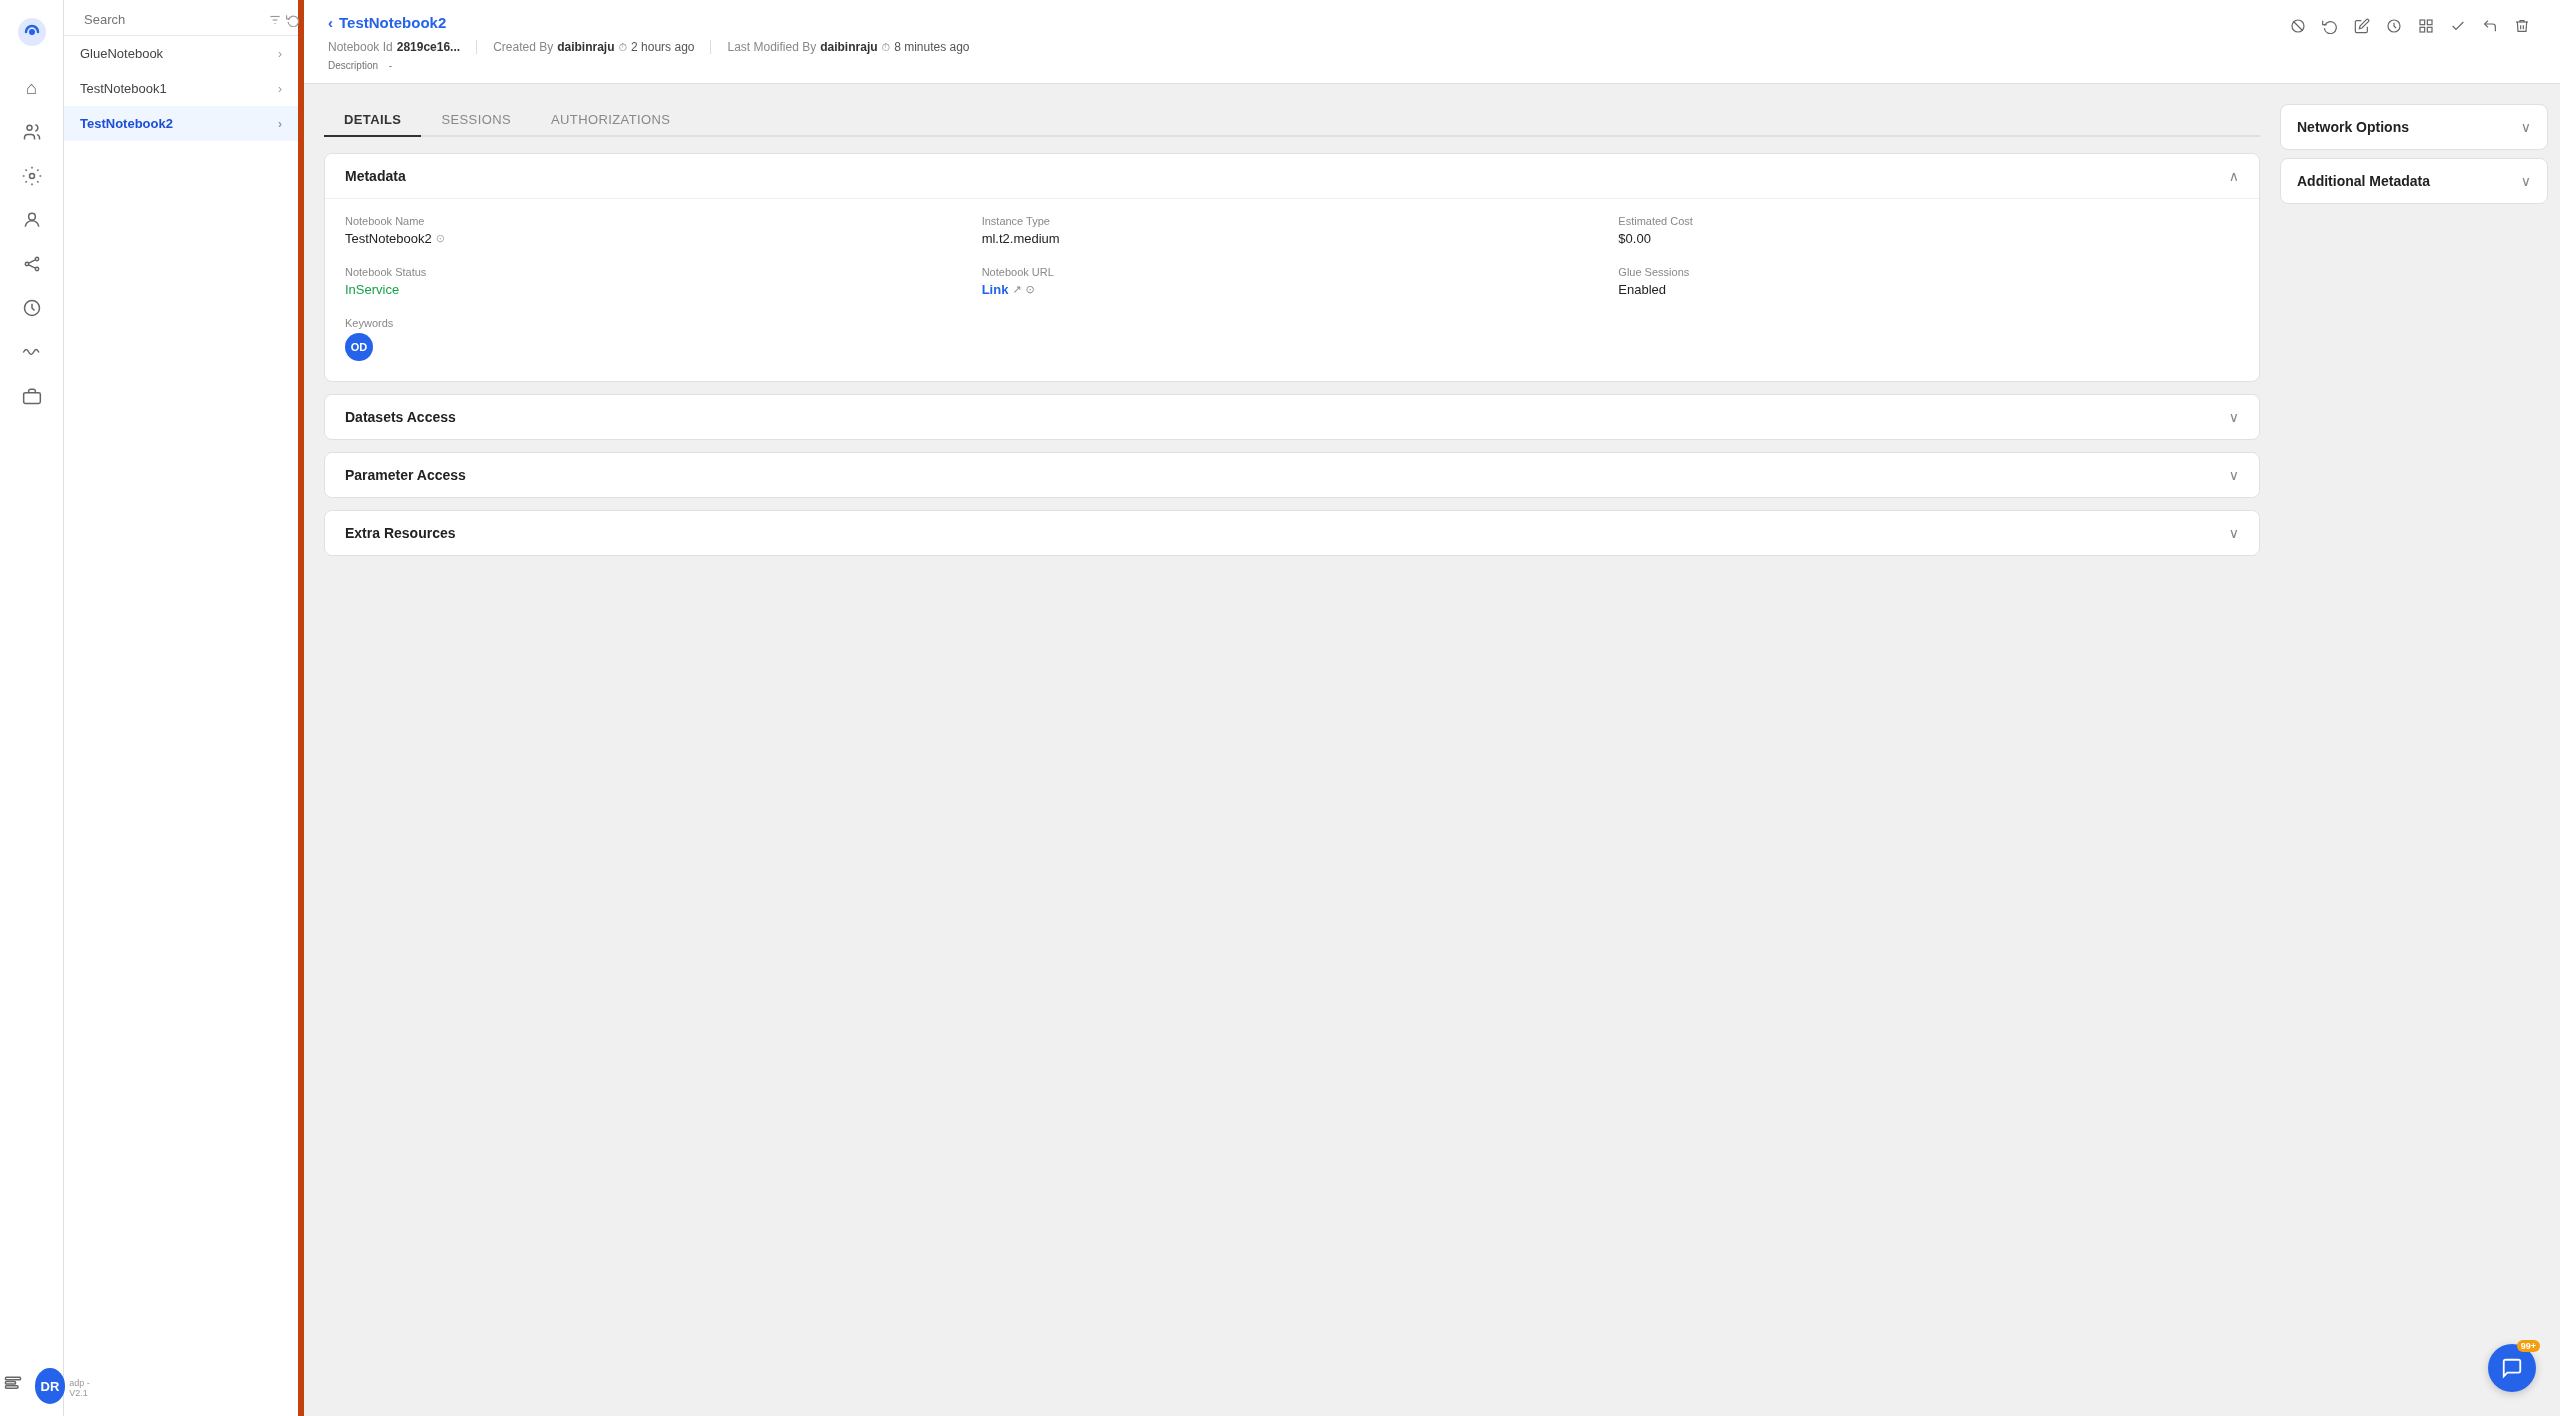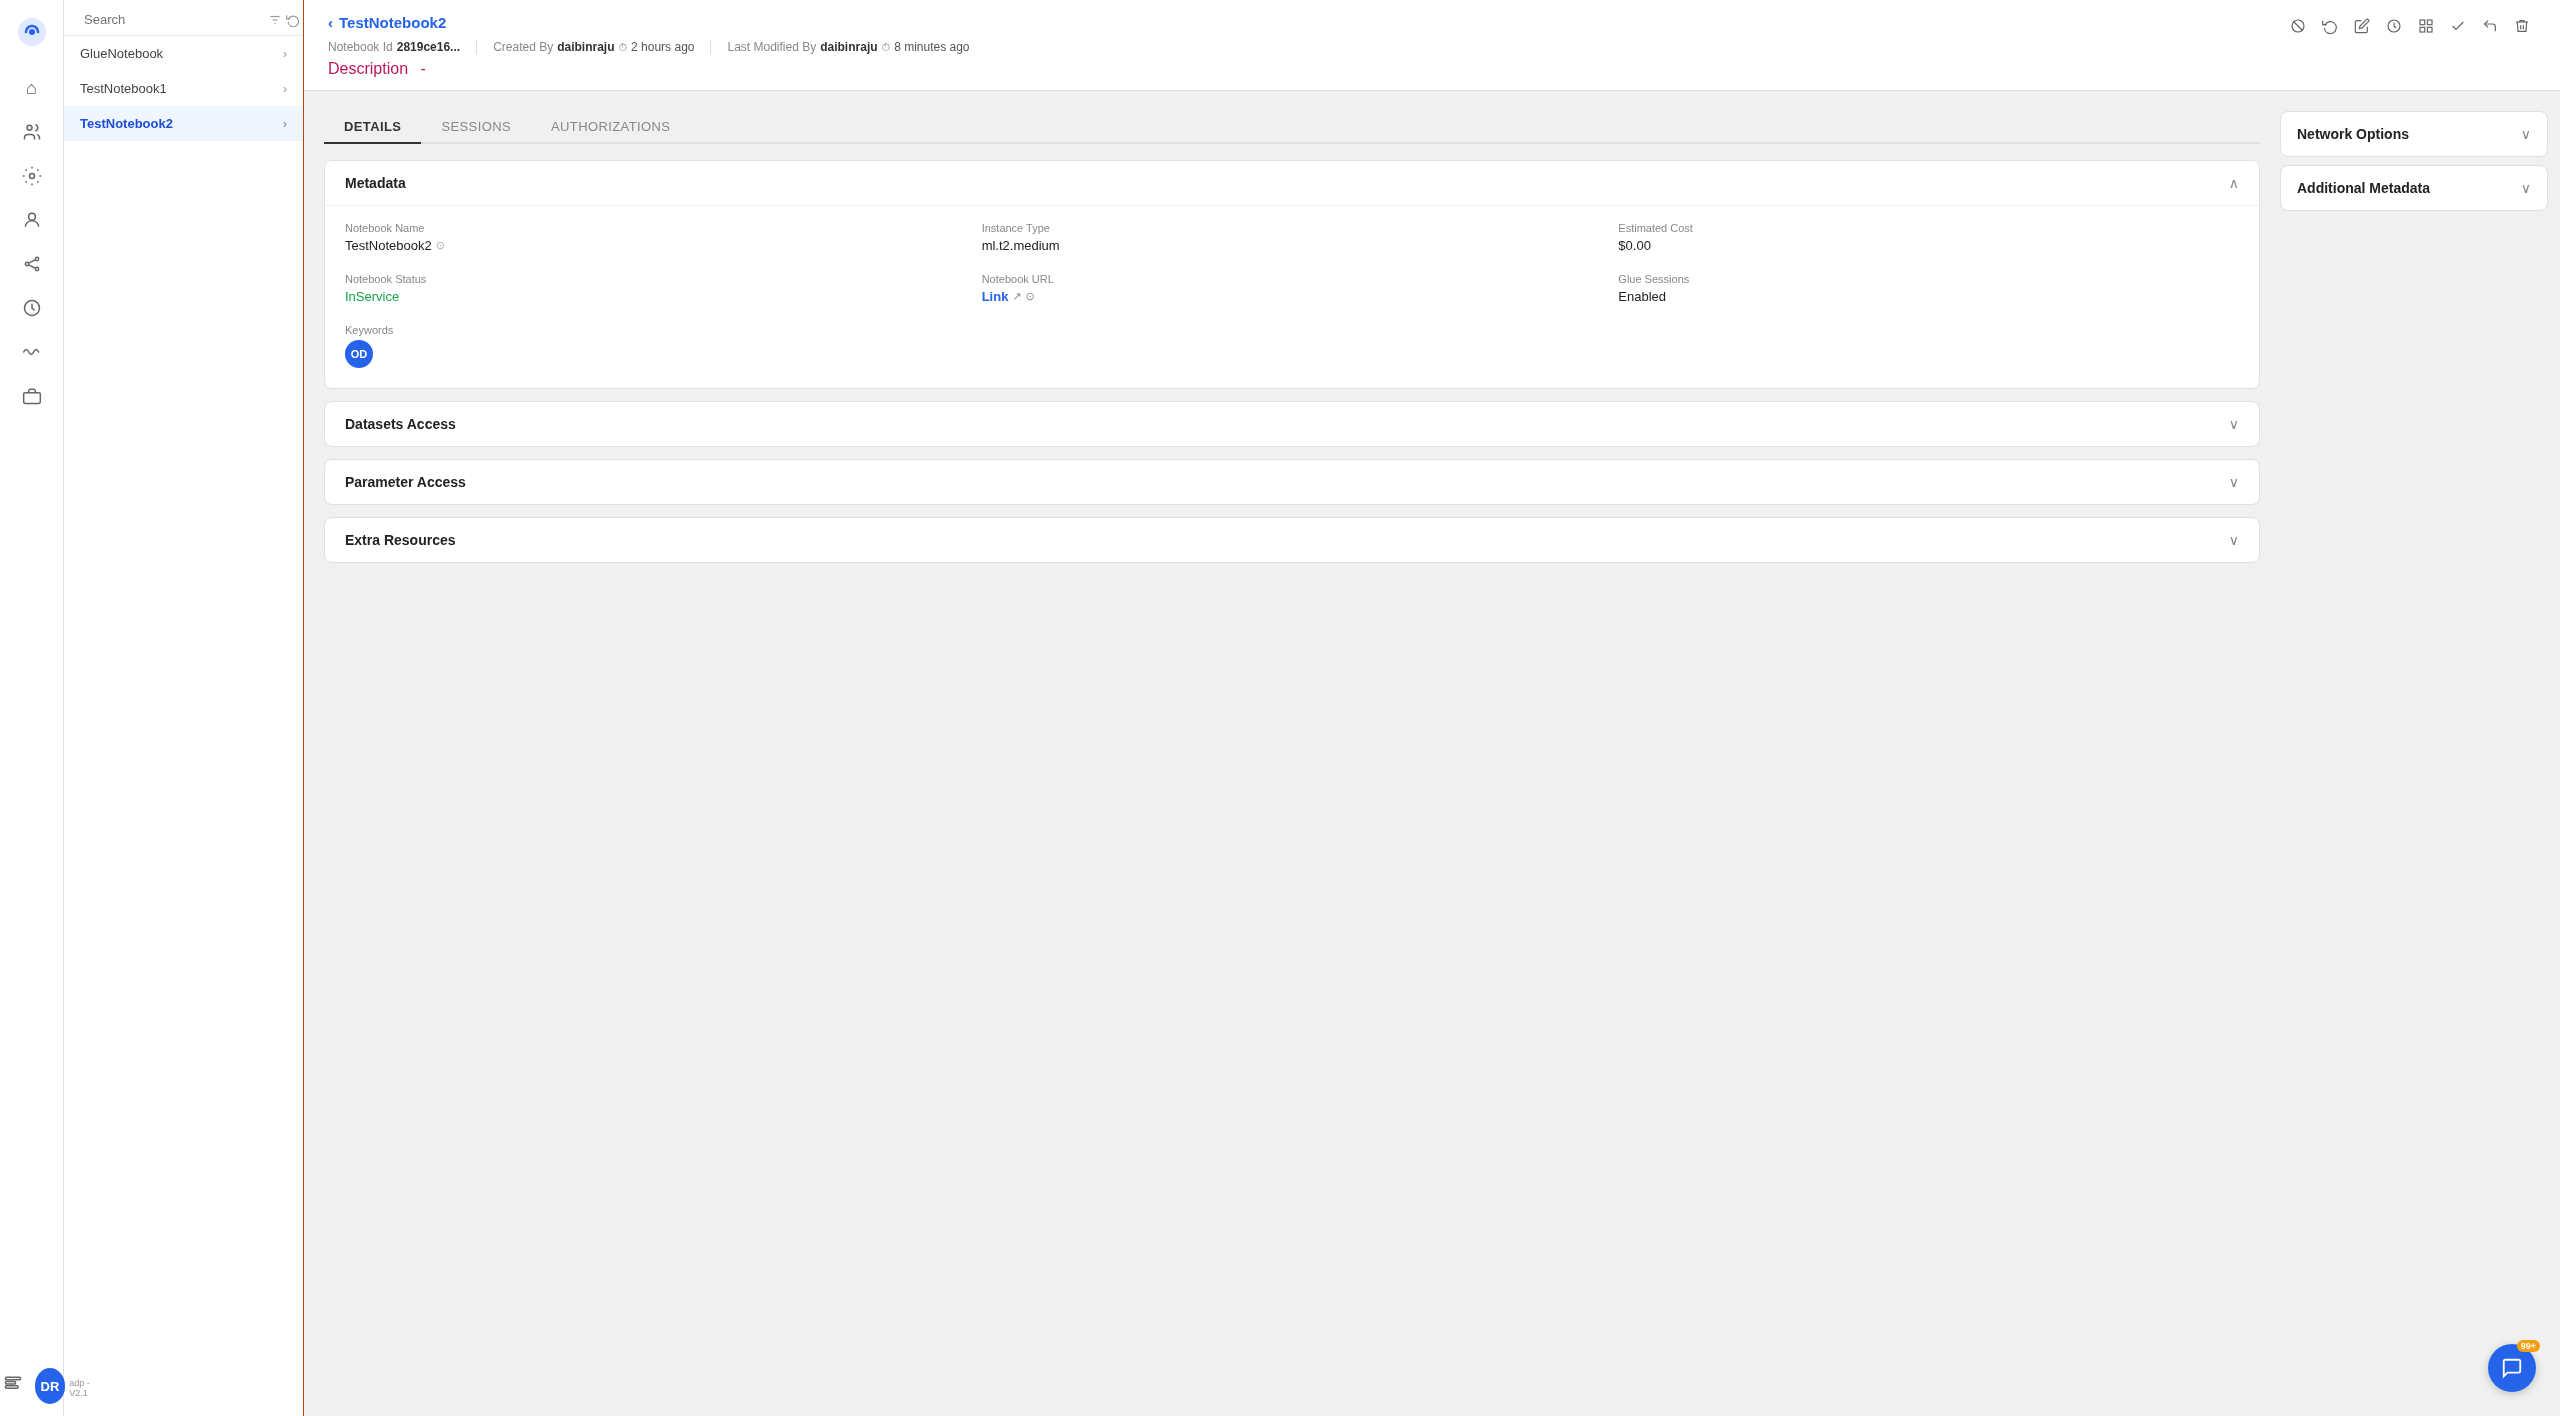--- a/index.html
+++ b/index.html
@@ -69,21 +69,21 @@
     .nav-version {
       font-size: 9px;
       color: #999;
       margin-top: 8px;
     }
 
     
     .sidebar {
       width: 240px;
       background: #fff;
-      border-right: 1px solid #c2410c;
+      border-right: 6px solid #c2410c;
       display: flex;
       flex-direction: column;
     }
     .sidebar-search {
       padding: 12px 12px 8px;
       display: flex;
       align-items: center;
       gap: 8px;
       border-bottom: 1px solid #e8e8e8;
     }
@@ -156,22 +156,22 @@
       border-right: 1px solid #ddd;
     }
     .header-meta-item:first-child { padding-left: 0; }
     .header-meta-item:last-child { border-right: none; }
     .header-meta-label { color: #888; }
     .header-meta-value { font-weight: 600; color: #333; }
     .header-meta-time { color: #555; }
     .clock-icon { color: #888; font-size: 11px; }
 
     .header-description {
-      font-size: 16px;
-      color: #be185d;
+      font-size: 10px;
+      color: #737373;
       margin-top: 6px;
     }
 
     
     .toolbar {
       display: flex;
       align-items: center;
       gap: 4px;
       margin-left: auto;
       color: #666;

